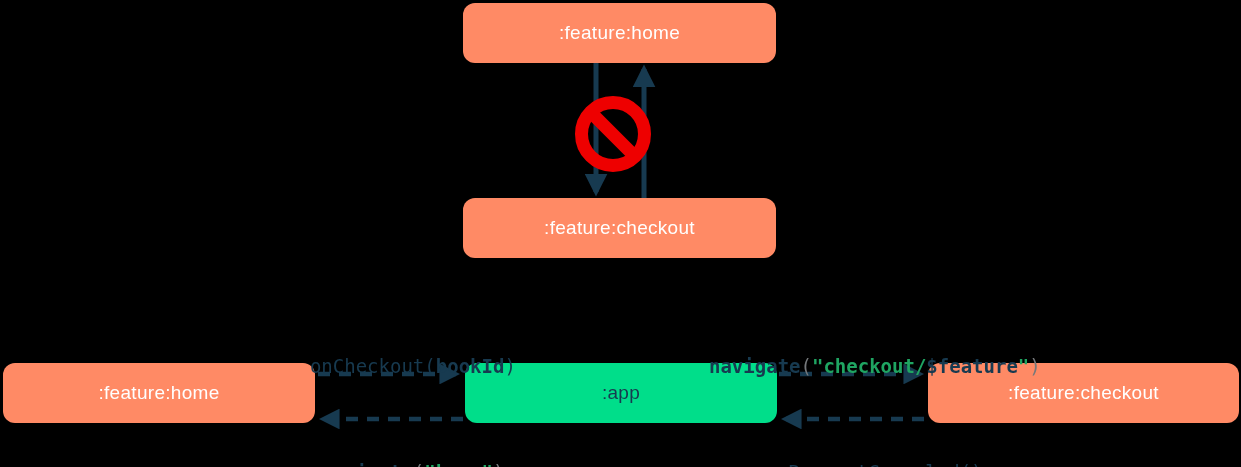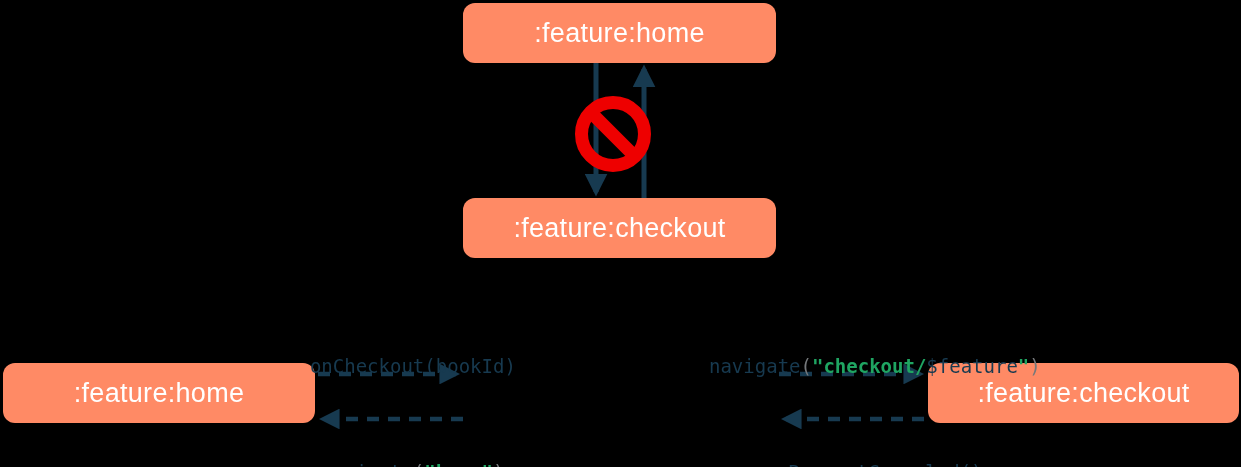--- a/index.html
+++ b/index.html
@@ -17,21 +17,21 @@
     position:relative;
     width:1241px;height:467px;
     background:var(--background,#000);
     overflow:hidden;
     font-family:"Liberation Sans",sans-serif;
   }
   .node{
     position:absolute;
     display:flex;align-items:center;justify-content:center;
     border-radius:12px;
-    font-size:27px;
+    font-size:19px;
     letter-spacing:.3px;
     color:var(--node-text-light,#fff);
   }
   .node.salmon{background:var(--node-salmon,#FF8A65);}
   .node.green{background:var(--node-green,#00DE8A);color:var(--navy,#173A50);}
   #top-home   {left:463px;top:3px;  width:313px;height:60px;}
   #top-checkout{left:463px;top:198px;width:313px;height:60px;}
   #bot-home   {left:3px;  top:363px;width:312px;height:60px;}
   #bot-app    {left:465px;top:363px;width:312px;height:60px;}
   #bot-checkout{left:928px;top:363px;width:311px;height:60px;}
@@ -60,21 +60,21 @@
     font-family:"DejaVu Sans Mono",monospace;
     font-size:19px;line-height:24px;
   }
   #label-oncheckout        {left:390px;top:330px;}
   #label-navigate-checkout {left:852px;top:330px;}
   #label-navigate-home     {left:390px;top:436px;}
   #label-onpaymentcanceled {left:851px;top:436px;}
   .c-navy{color:var(--navy,#173A50);margin-top:24px;}
   .c-green{color:var(--code-green,#1FA562);font-weight:bold;}
   .c-grey{color:var(--code-grey,#75787B);}
-  .b{font-weight:normal;text-align:right;}
+  .b{font-weight:bold;text-align:right;}
 </style>
 </head>
 <body>
 
 <div id="canvas">
 
   <svg id="arrow-layer" width="1241" height="467" viewBox="0 0 1241 467" xmlns="http://www.w3.org/2000/svg">
     <defs>
       <marker id="arrowhead" viewBox="0 0 10 10" refX="8" refY="5" markerWidth="4.6" markerHeight="4.6" orient="auto-start-reverse">
         <path d="M0,0 L10,5 L0,10 z"></path>
@@ -90,20 +90,21 @@
 
   <div class="node salmon" id="top-home">:feature:home</div>
   <div class="node salmon" id="top-checkout">:feature:checkout</div>
 
   <div class="no-entry">
     <div class="ring"></div>
     <div class="slash"></div>
   </div>
 
   <div class="node salmon" id="bot-home">:feature:home</div>
+  <div class="node green" id="bot-app">:app</div>
   <div class="node salmon" id="bot-checkout">:feature:checkout</div>
 
   <div class="code" id="label-oncheckout">
     <span class="c-navy">onCheckout(</span><span class="c-navy b">bookId</span><span class="c-navy">)</span>
   </div>
 
   <div class="code" id="label-navigate-checkout">
     <span class="c-navy b">navigate</span><span class="c-grey">(</span><span class="c-green">"checkout/</span><span class="c-navy b">$feature</span><span class="c-green">"</span><span class="c-grey">)</span>
   </div>
 

